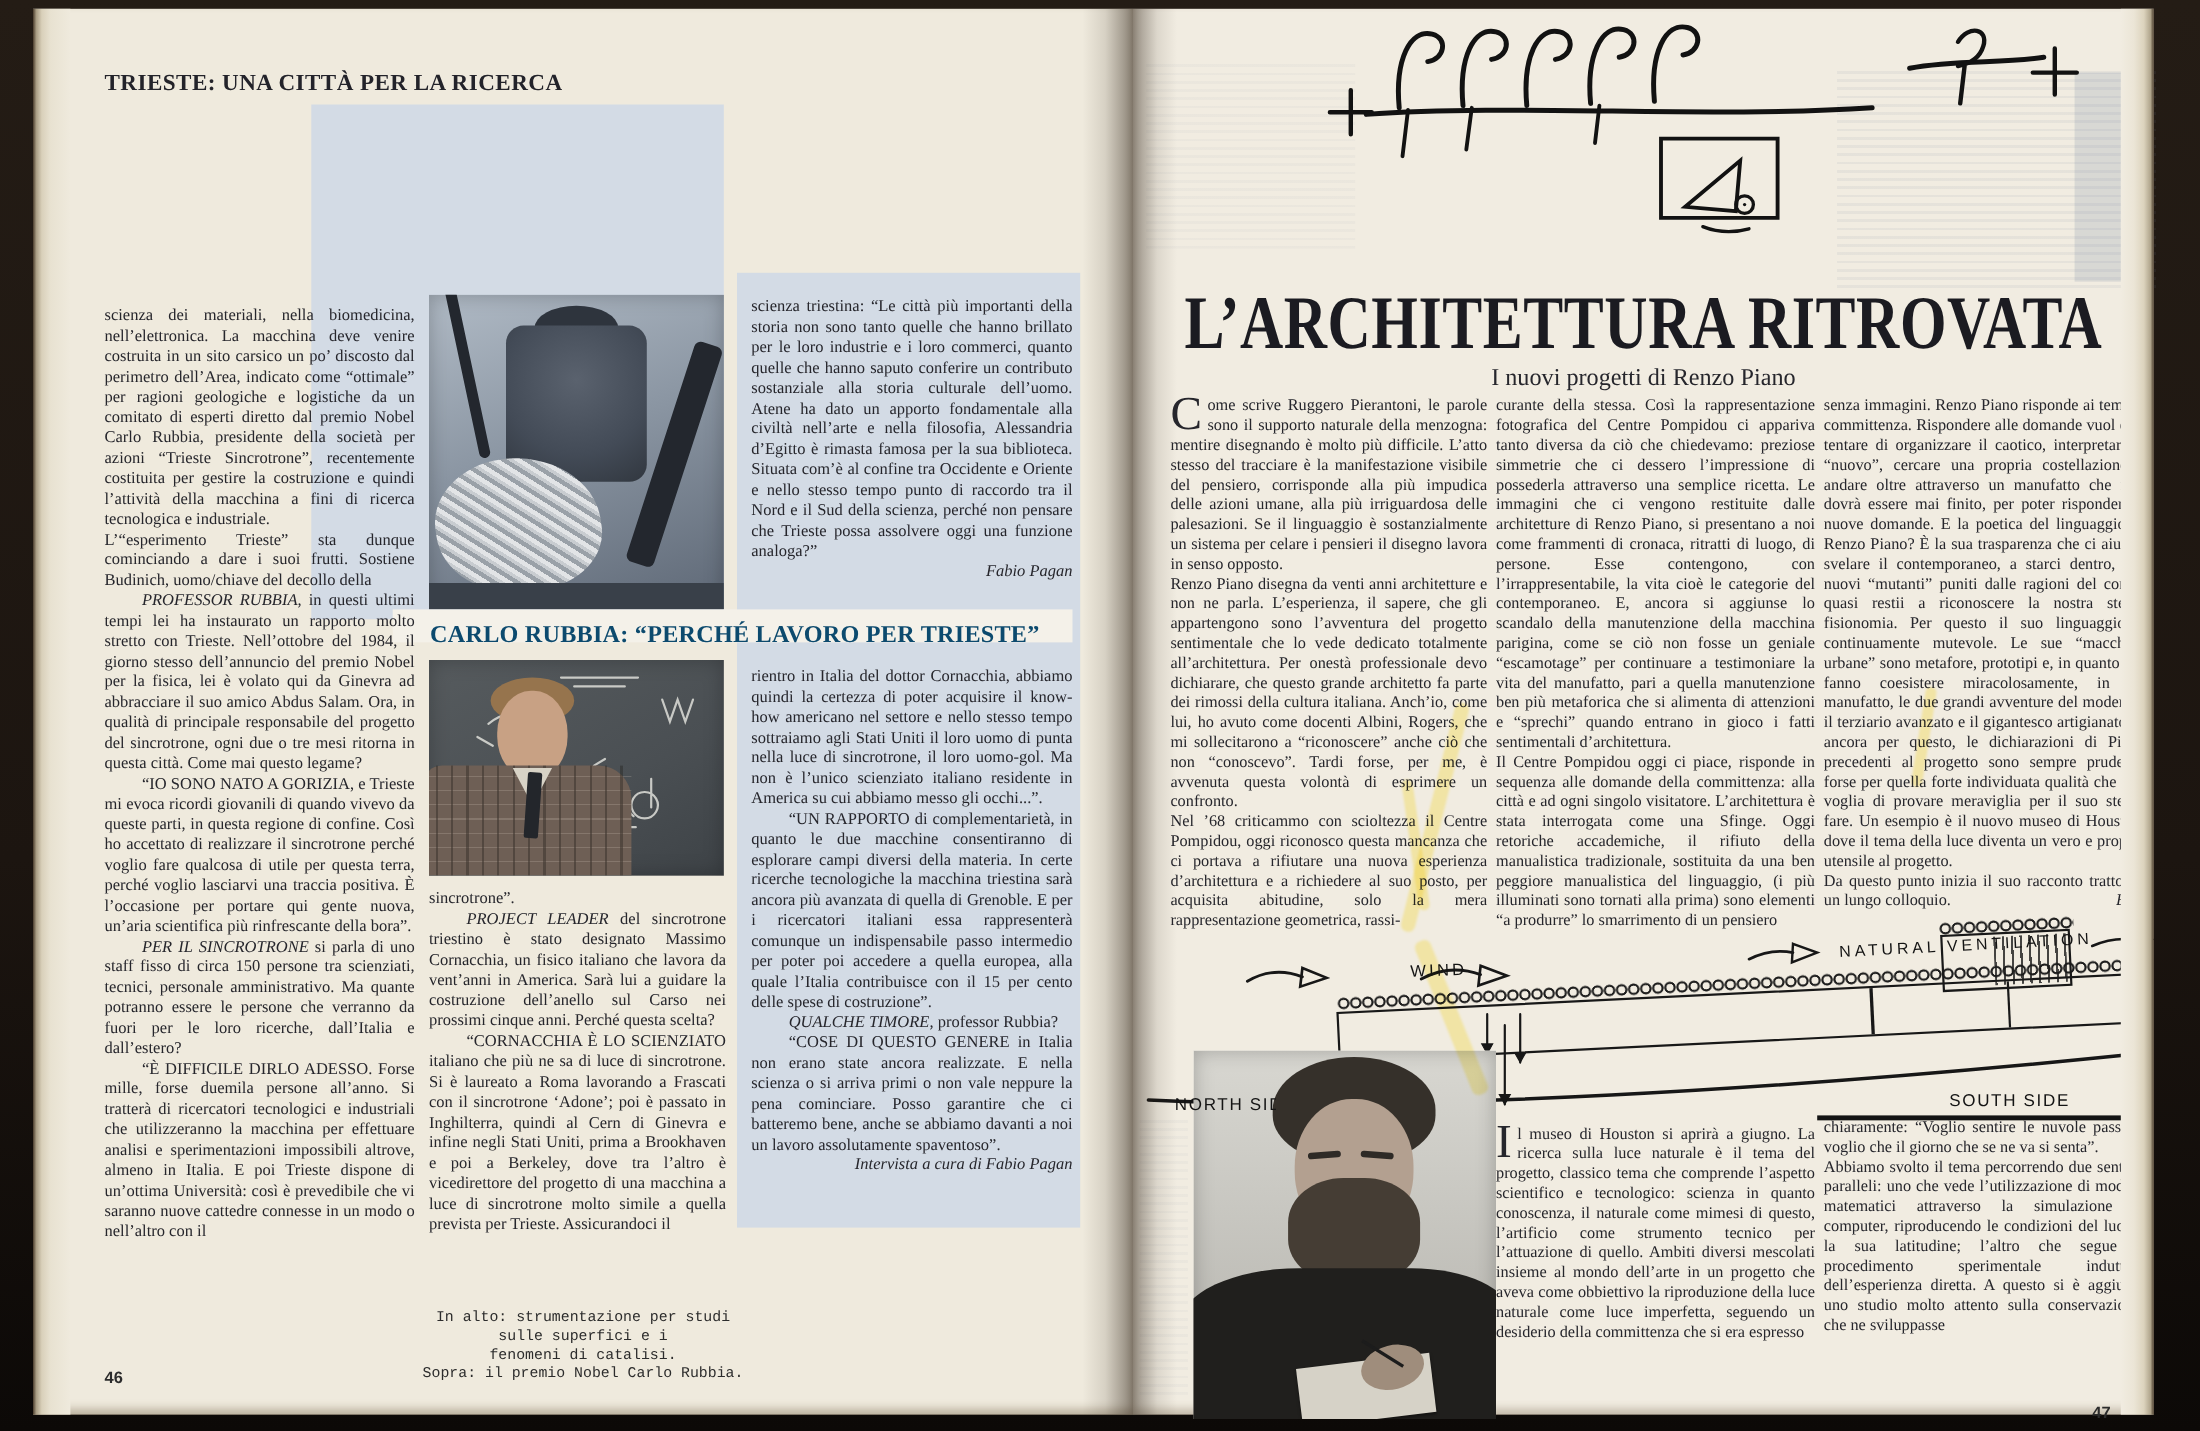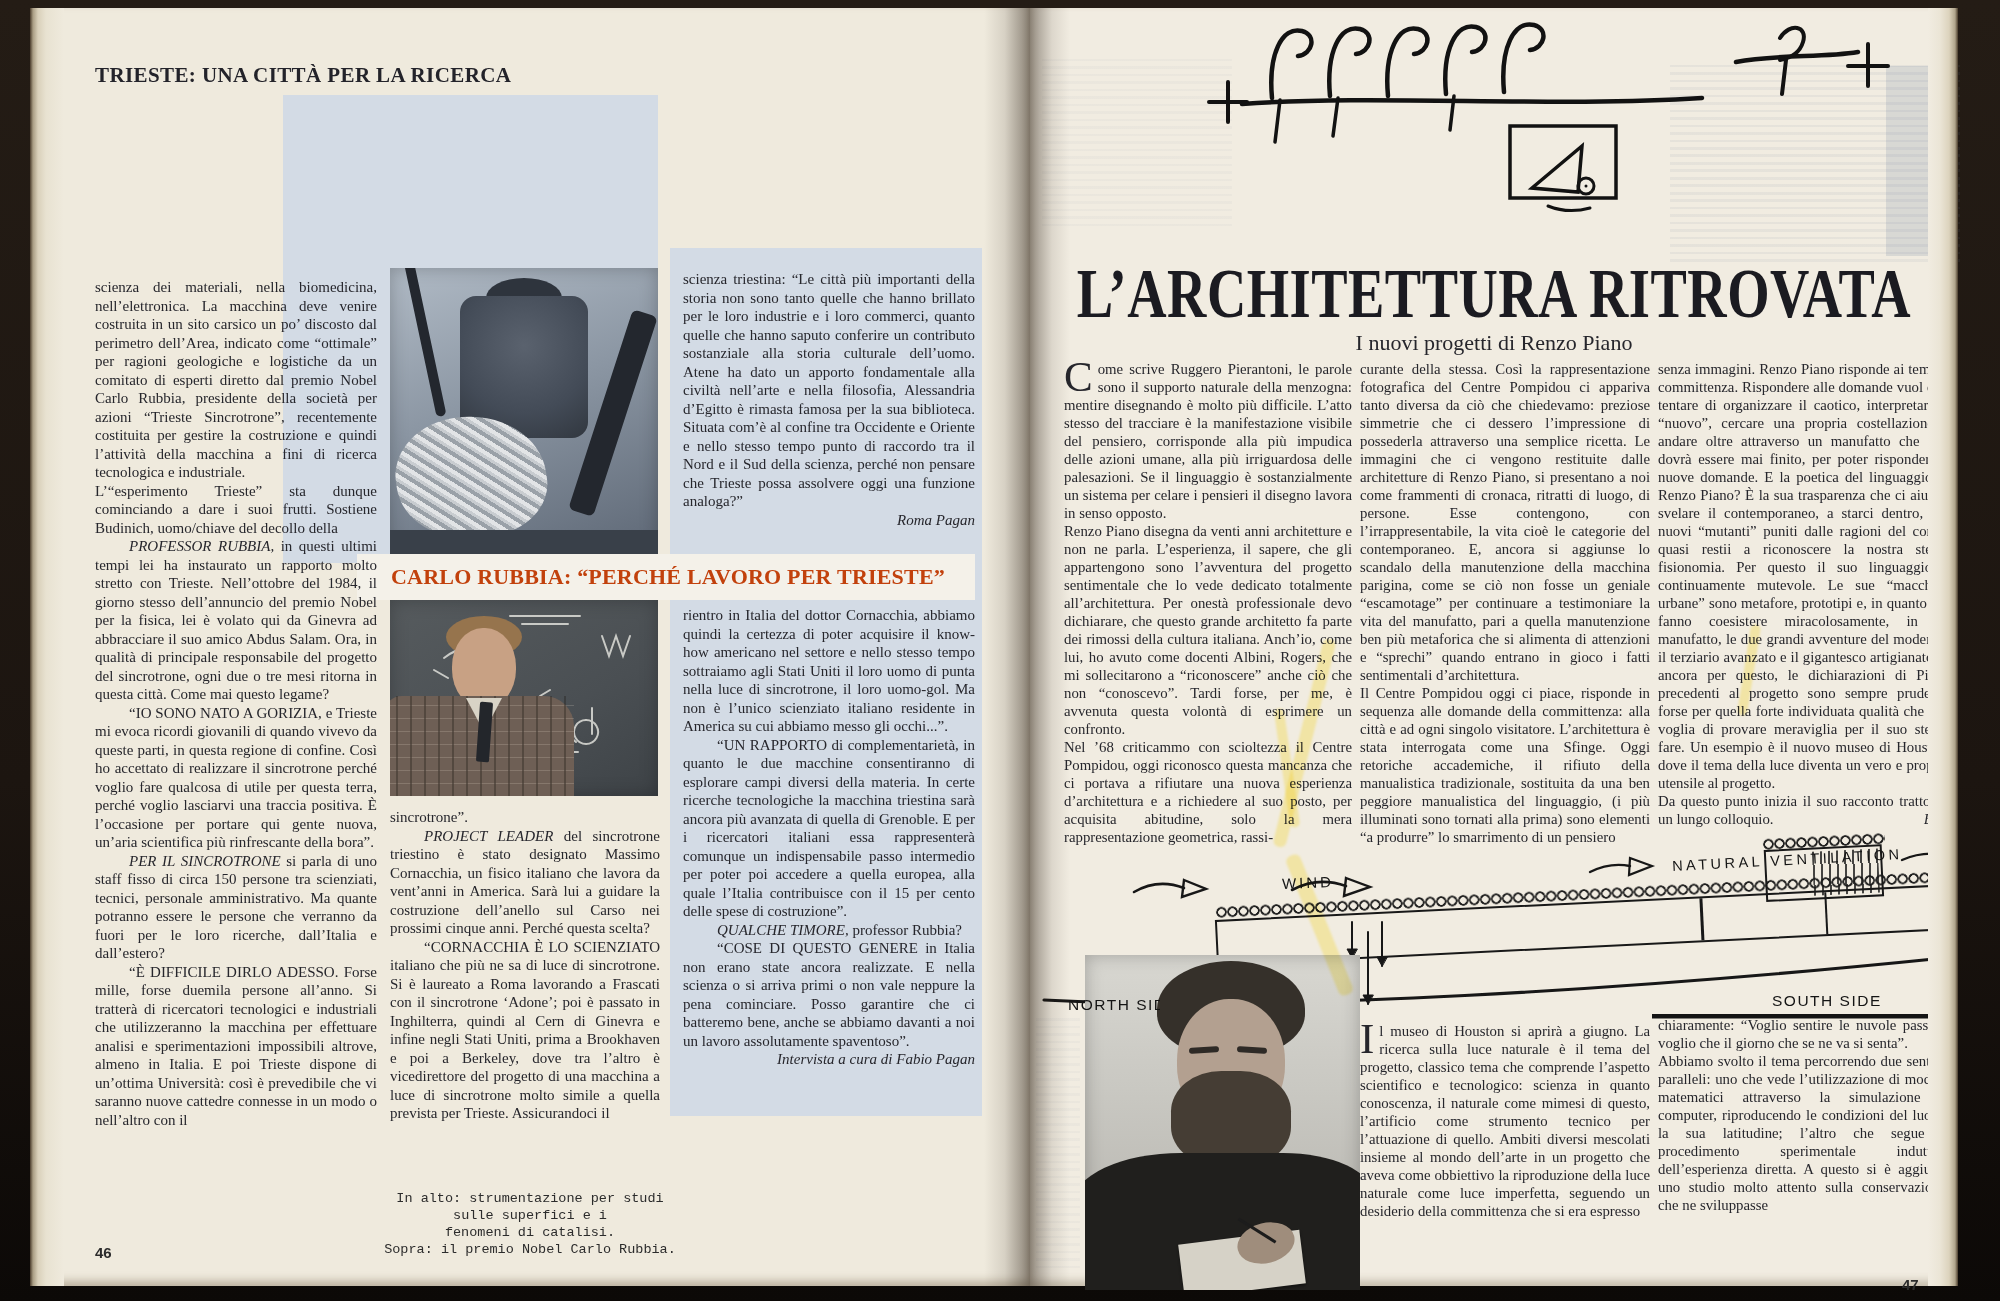--- a/index.html
+++ b/index.html
@@ -21,22 +21,22 @@
      background:linear-gradient(90deg,rgba(40,28,16,.45),rgba(40,28,16,.1) 55%,transparent);}
   .blue{position:absolute;background:#d3dbe5;}
   .kicker{position:absolute;left:65px;top:55px;font-size:21px;font-weight:bold;
      letter-spacing:.4px;color:#23232a;}
   .col{position:absolute;color:#26262c;}
   .col p{margin:0;text-align:justify;font-size:15px;line-height:18.5px;}
   .page-right .col p{font-size:14.8px;line-height:18px;}
   .ind{text-indent:34px;}
   .lead-i{font-style:italic;}
   .byline{text-align:right !important;font-style:italic;}
-  .heading{position:absolute;left:327px;top:546px;width:618px;height:46px;background:#f4f1e9;
-     font-size:22px;font-weight:bold;color:#c2410c;line-height:46px;padding-left:34px;
+  .heading{position:absolute;left:327px;top:546px;width:618px;height:30px;background:#f4f1e9;
+     font-size:22px;font-weight:bold;color:#0c4a6e;line-height:46px;padding-left:34px;
      box-sizing:border-box;letter-spacing:.2px;}
   .title{position:absolute;left:18px;top:246px;width:892px;text-align:center;white-space:nowrap;
      font-weight:bold;font-size:55px;color:#1b1b21;transform:scaleY(1.25) scaleX(.99);
      transform-origin:center top;letter-spacing:.5px;}
   .subtitle{position:absolute;left:18px;top:322px;width:892px;text-align:center;
      font-size:22px;color:#26262c;}
   .dc{float:left;font-size:43px;line-height:34px;padding-right:5px;}
   .bn{float:right;font-style:italic;}
   .caption{position:absolute;left:350px;top:1182px;width:300px;text-align:center;
      font-family:Liberation Mono, monospace;font-size:13.5px;line-height:17px;color:#2c2c2c;}
@@ -157,21 +157,21 @@
     </div>
 
     <div class="col" style="left:360px;top:800px;width:270px;">
       <p>sincrotrone”.</p>
       <p class="ind"><span class="lead-i">PROJECT LEADER</span><span> del sincrotrone triestino è stato designato Massimo Cornacchia, un fisico italiano che lavora da vent’anni in America. Sarà lui a guidare la costruzione dell’anello sul Carso nei prossimi cinque anni. Perché questa scelta?</span></p>
       <p class="ind"><span>“CORNACCHIA È LO SCIENZIATO</span><span> italiano che più ne sa di luce di sincrotrone. Si è laureato a Roma lavorando a Frascati con il sincrotrone ‘Adone’; poi è passato in Inghilterra, quindi al Cern di Ginevra e infine negli Stati Uniti, prima a Brookhaven e poi a Berkeley, dove tra l’altro è vicedirettore del progetto di una macchina a luce di sincrotrone molto simile a quella prevista per Trieste. Assicurandoci il</span></p>
     </div>
 
     <div class="col" style="left:653px;top:262px;width:292px;">
       <p>scienza triestina: “Le città più importanti della storia non sono tanto quelle che hanno brillato per le loro industrie e i loro commerci, quanto quelle che hanno saputo conferire un contributo sostanziale alla storia culturale dell’uomo. Atene ha dato un apporto fondamentale alla civiltà nell’arte e nella filosofia, Alessandria d’Egitto è rimasta famosa per la sua biblioteca. Situata com’è al confine tra Occidente e Oriente e nello stesso tempo punto di raccordo tra il Nord e il Sud della scienza, perché non pensare che Trieste possa assolvere oggi una funzione analoga?”</p>
-      <p class="byline">Roma Pagan</p>
+      <p class="byline">Fabio Pagan</p>
     </div>
 
     <div class="col" style="left:653px;top:598px;width:292px;">
       <p>rientro in Italia del dottor Cornacchia, abbiamo quindi la certezza di poter acquisire il know-how americano nel settore e nello stesso tempo sottraiamo agli Stati Uniti il loro uomo di punta nella luce di sincrotrone, il loro uomo-gol. Ma non è l’unico scienziato italiano residente in America su cui abbiamo messo gli occhi...”.</p>
       <p class="ind"><span>“UN RAPPORTO</span><span> di complementarietà, in quanto le due macchine consentiranno di esplorare campi diversi della materia. In certe ricerche tecnologiche la macchina triestina sarà ancora più avanzata di quella di Grenoble. E per i ricercatori italiani essa rappresenterà comunque un indispensabile passo intermedio per poter poi accedere a quella europea, alla quale l’Italia contribuisce con il 15 per cento delle spese di costruzione”.</span></p>
       <p class="ind"><span class="lead-i">QUALCHE TIMORE,</span><span> professor Rubbia?</span></p>
       <p class="ind"><span>“COSE DI QUESTO GENERE</span><span> in Italia non erano state ancora realizzate. E nella scienza o si arriva primi o non vale neppure la pena cominciare. Posso garantire che ci batteremo bene, anche se abbiamo davanti a noi un lavoro assolutamente spaventoso”.</span></p>
       <p class="byline">Intervista a cura di Fabio Pagan</p>
     </div>
 

